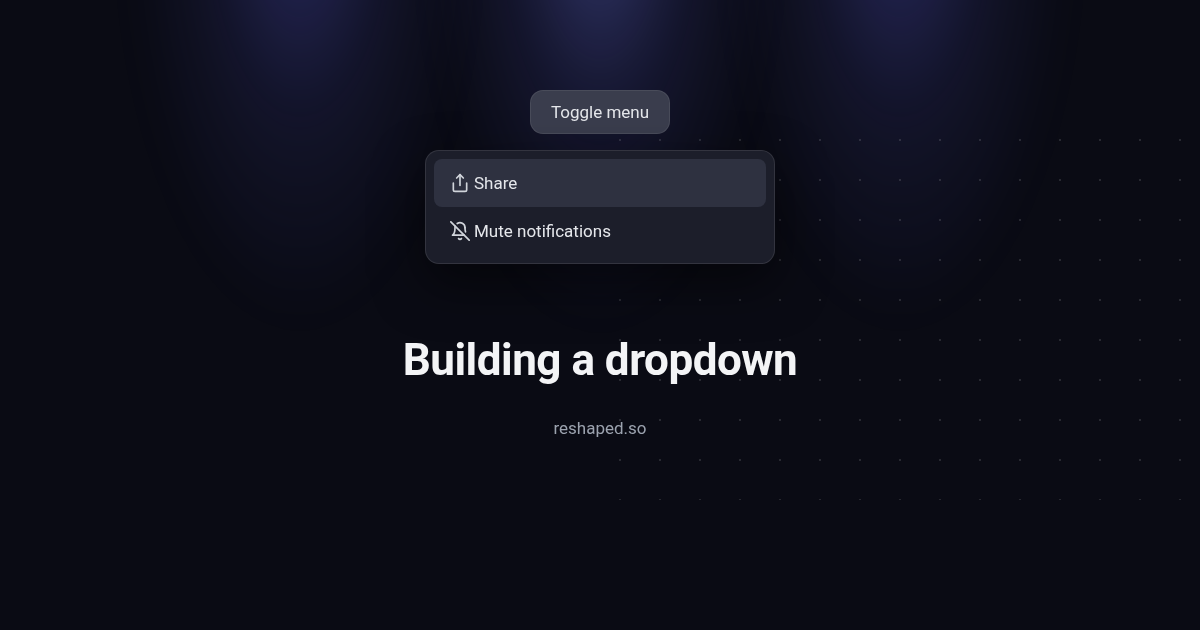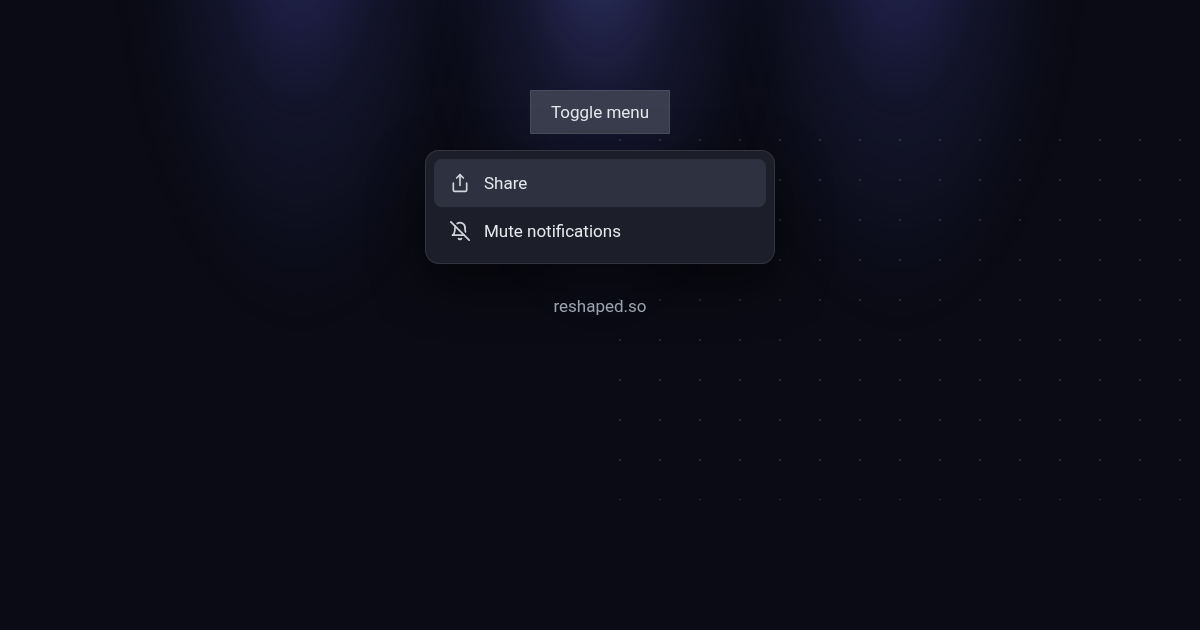--- a/index.html
+++ b/index.html
@@ -68,39 +68,39 @@
       align-items: center;
       padding-top: 90px;
     }
     
     .toggle-btn {
       background: #3a3d4d;
       color: #e5e7eb;
       border: 1px solid rgba(255, 255, 255, 0.08);
       padding: 11px 20px;
       font-size: 17px;
-      border-radius: 0;
+      border-radius: 13px;
       cursor: pointer;
       font-family: inherit;
     }
     
     .dropdown-menu {
       margin-top: 16px;
       width: 350px;
       background: #1c1e2a;
       border: 1px solid rgba(255, 255, 255, 0.1);
       border-radius: 14px;
       padding: 8px;
       box-shadow: 0 20px 50px rgba(0, 0, 0, 0.5);
     }
     
     .menu-item {
       display: flex;
       align-items: center;
-      gap: 14px;
+      gap: 4px;
       padding: 14px 16px;
       border-radius: 8px;
       cursor: pointer;
       color: #e5e7eb;
       font-size: 17px;
     }
     
     .menu-item.highlighted {
       background: #2e3140;
     }
@@ -170,15 +170,16 @@
           <path d="M6.26 6.26A5.86 5.86 0 0 0 6 8c0 7-3 9-3 9h14"></path>
           <path d="M18 8a6 6 0 0 0-9.33-5"></path>
           <line x1="1" y1="1" x2="23" y2="23"></line>
         </svg>
       </span>
       <span>Mute notifications</span>
     </div>
 
   </div>
 
+  <h1 class="heading">Building a dropdown</h1>
 
   <div class="site-url">reshaped.so</div>
 </div>
 
 </body></html>

